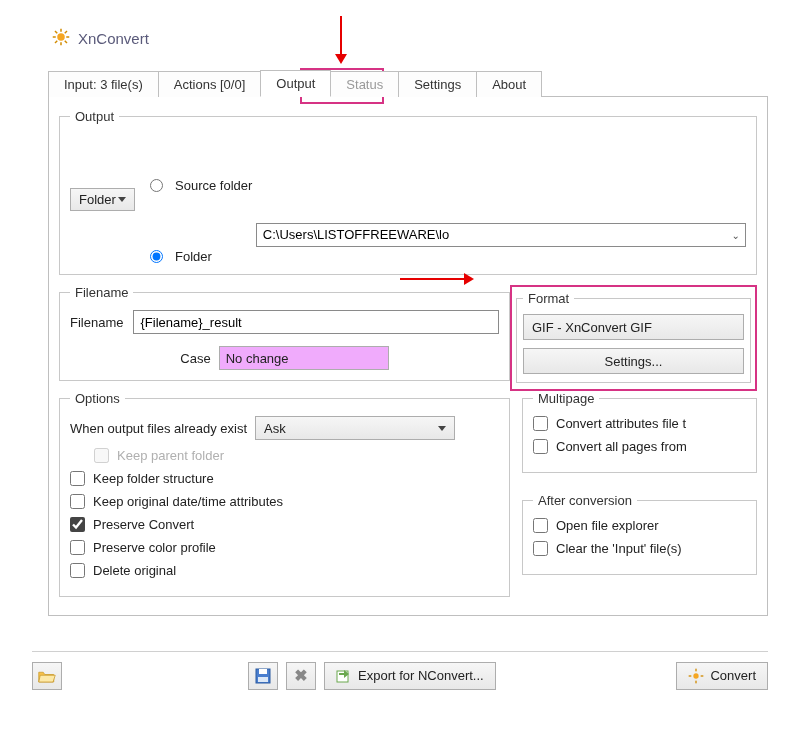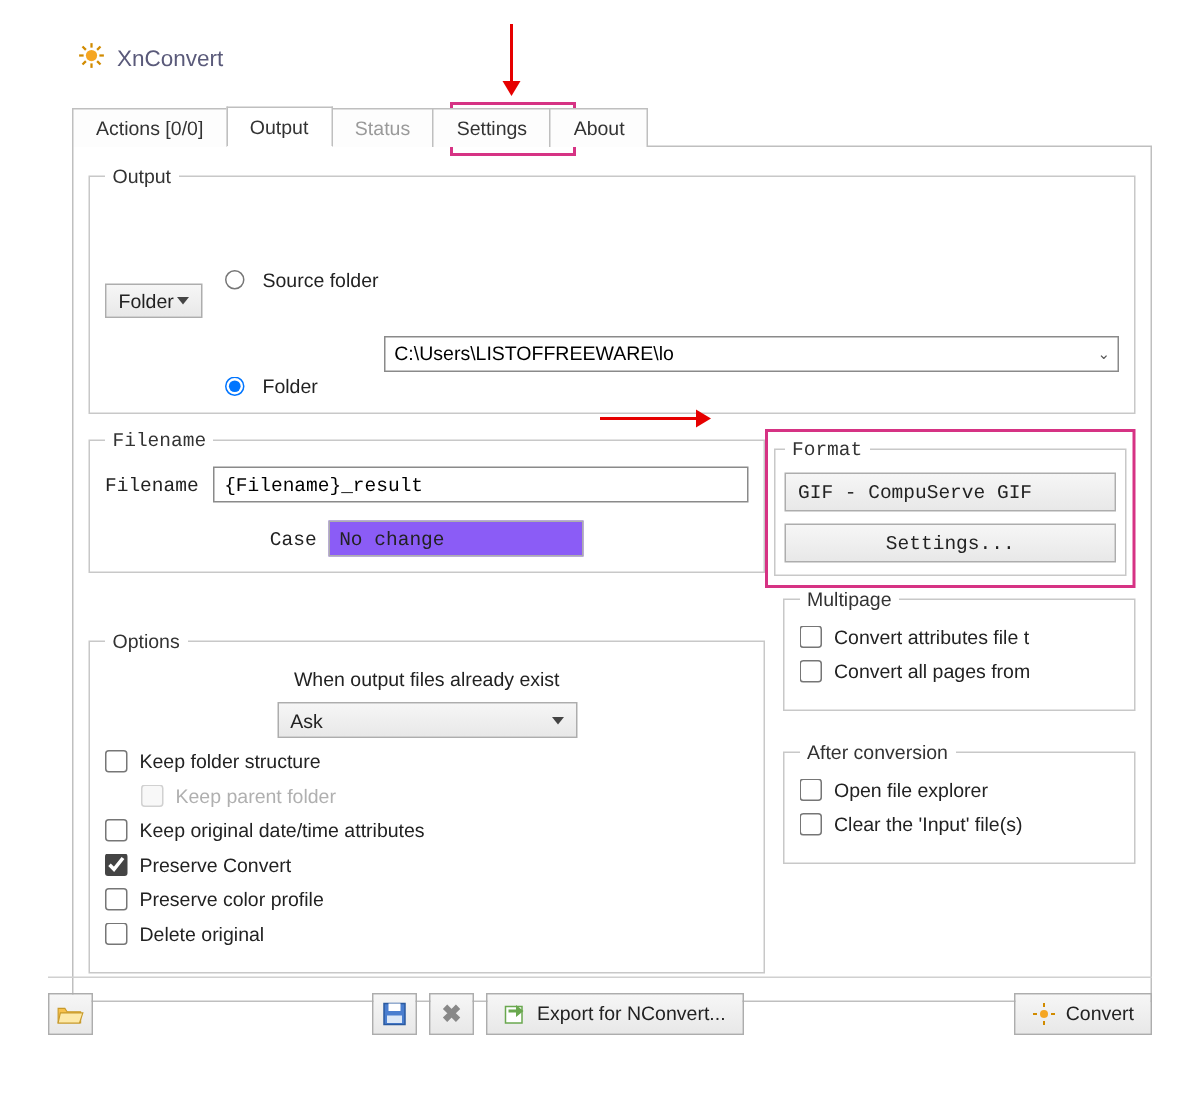--- a/index.html
+++ b/index.html
@@ -134,39 +134,38 @@
     right: 6px; top: 50%;
     transform: translateY(-50%);
     pointer-events: none;
     font-size: 10px;
     color: #555;
   }
   .mid-row {
     display: flex;
     align-items: center;
     gap: 0;
-    font-family: Liberation Mono, monospace;
   }
   .mid-row > fieldset:first-child { flex: 1; }
   .filename-inner {
     display: flex;
     align-items: center;
     gap: 10px;
     margin-bottom: 12px;
   }
   .filename-inner input { flex: 1; }
   .case-row {
     display: flex;
     align-items: center;
     justify-content: center;
     gap: 8px;
   }
   .case-combo {
     border: 1px solid #adadad;
-    background: #8b5cf6;
+    background: #f0abfc;
     height: 24px;
     width: 170px;
     padding: 2px 6px;
     display: inline-flex;
     align-items: center;
   }
   .format-box {
     width: 247px;
     border: 2px solid #d63384;
     padding: 4px 4px 6px 4px;
@@ -202,23 +201,23 @@
     position: absolute;
     right: -2px; top: -5px;
     border-top: 6px solid transparent;
     border-bottom: 6px solid transparent;
     border-left: 10px solid #e60000;
   }
   .lower-row {
     display: flex;
     gap: 12px;
   }
-  .lower-row > fieldset:first-child { flex: 1; margin-top: 28px; }
+  .lower-row > fieldset:first-child { flex: 1; }
   .lower-right { width: 235px; display: flex; flex-direction: column; gap: 10px; }
-  .opt-line { display: flex; align-items: center; gap: 8px; margin-bottom: 8px; flex-direction: column; }
+  .opt-line { display: flex; align-items: center; gap: 8px; margin-bottom: 8px; }
   .exist-combo {
     position: relative;
     border: 1px solid #adadad;
     background: linear-gradient(#f6f6f6,#e8e8e8);
     height: 24px;
     width: 200px;
     padding: 2px 22px 2px 8px;
     display: inline-flex;
     align-items: center;
   }
@@ -284,20 +283,21 @@
           <line x1="4" y1="20" x2="7" y2="17"></line>
           <line x1="17" y1="7" x2="20" y2="4"></line>
         </g>
       </svg>
   </span>
   <span>XnConvert</span>
 </div>
 
 <div class="tab-strip">
   <div class="tab-underline"></div>
+  <div class="tab">Input: 3 file(s)</div>
   <div class="tab">Actions [0/0]</div>
   <div class="tab active">Output</div>
   <div class="tab disabled">Status</div>
   <div class="tab">Settings</div>
   <div class="tab">About</div>
 </div>
 
 <div class="panel-wrap">
 
   <fieldset>
@@ -336,46 +336,46 @@
         <div class="case-combo">
           <span>No change</span>
         </div>
       </div>
     </fieldset>
 
     <div class="format-box">
       <fieldset>
         <legend>Format</legend>
         <div class="fmt-combo">
-          <span>GIF - CompuServe GIF</span>
+          <span>GIF - XnConvert GIF</span>
         </div>
         <div class="fmt-btn">
           <span>Settings...</span>
         </div>
       </fieldset>
     </div>
   </div>
 
   <div class="lower-row">
     <fieldset>
       <legend>Options</legend>
       <div class="opt-line">
         <span>When output files already exist</span>
         <div class="exist-combo">
           <span>Ask</span>
           <span class="tri-down"></span>
         </div>
       </div>
+      <label class="ck indent">
+        <input type="checkbox" disabled="" style="">
+        <span>Keep parent folder</span>
+      </label>
       <label class="ck">
         <input type="checkbox" style="">
         <span>Keep folder structure</span>
-      </label>
-      <label class="ck indent">
-        <input type="checkbox" disabled="" style="">
-        <span>Keep parent folder</span>
       </label>
       <label class="ck">
         <input type="checkbox" style="">
         <span>Keep original date/time attributes</span>
       </label>
       <label class="ck">
         <input type="checkbox" checked="" style="">
         <span>Preserve Convert</span>
       </label>
       <label class="ck">

